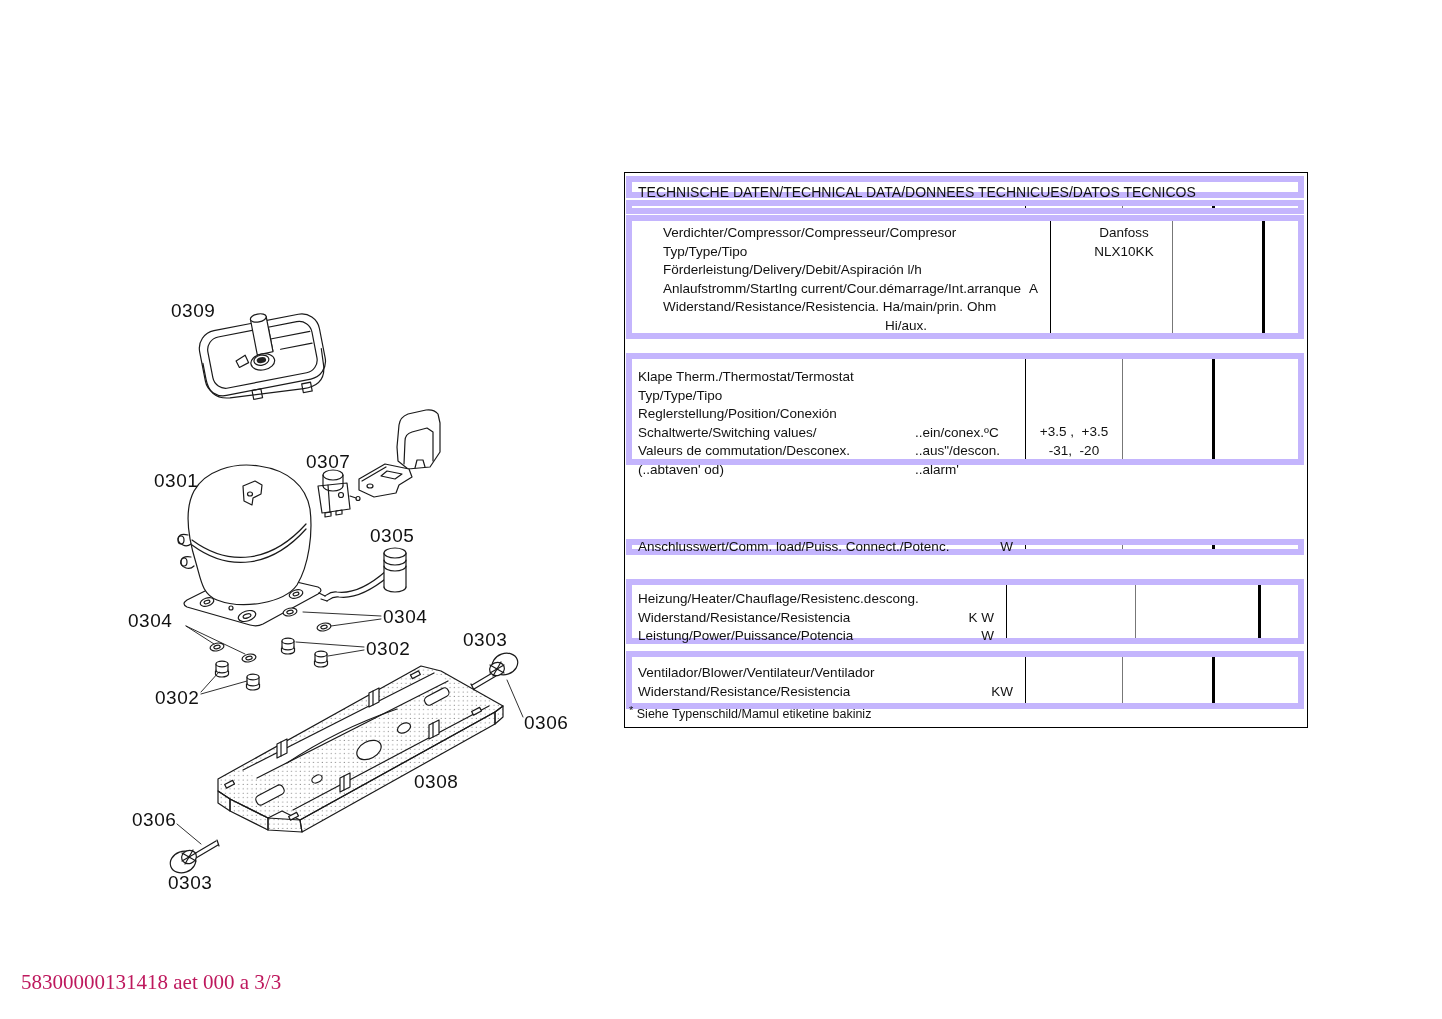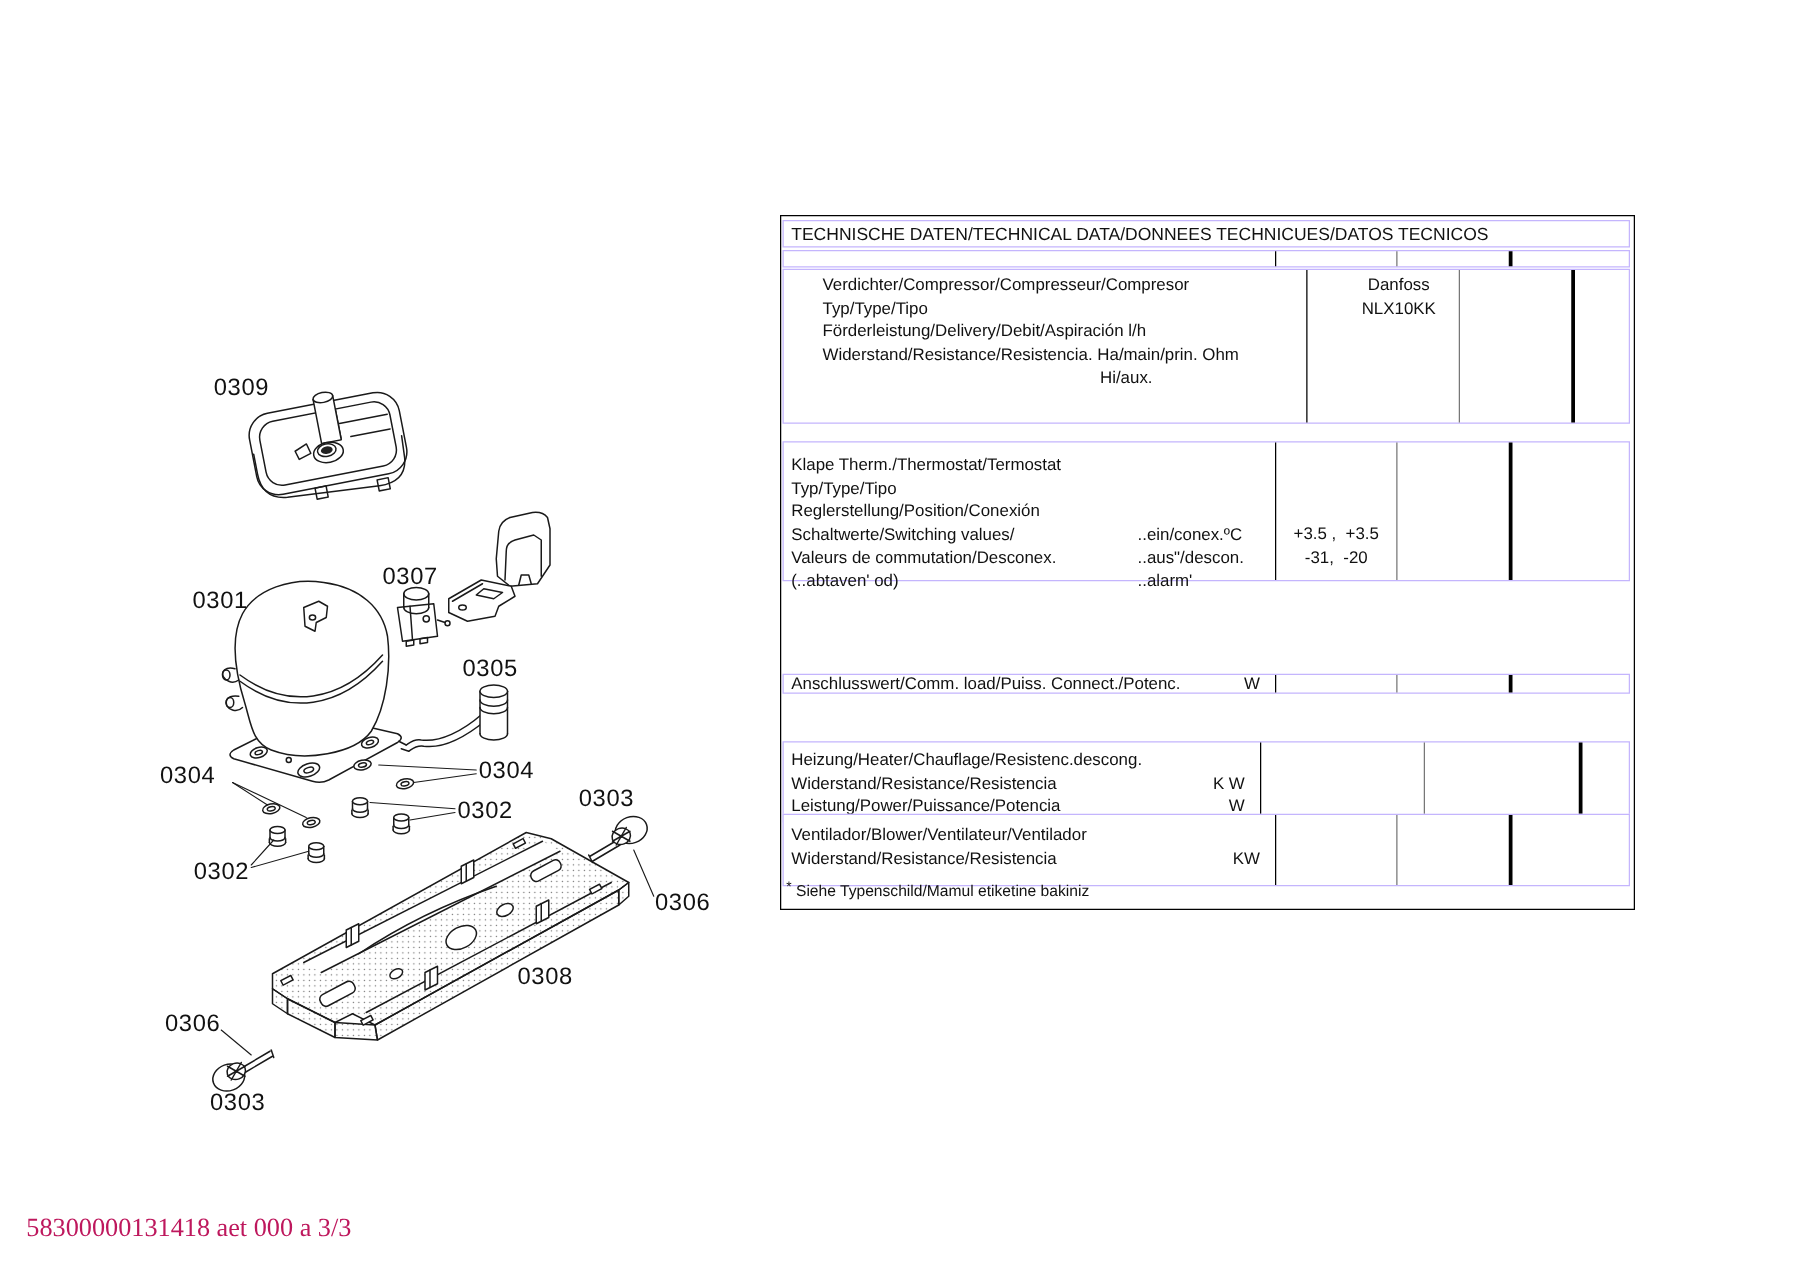--- a/index.html
+++ b/index.html
@@ -4,41 +4,41 @@
 <style>
   html,body{margin:0;padding:0;background:#e8e8e8;}
   .page{position:relative;width:1442px;height:1019px;background:#ffffff;overflow:hidden;
         font-family:"Liberation Sans","DejaVu Sans",sans-serif;color:#111;}
   svg.art{position:absolute;left:0;top:0;}
   .part-label{position:absolute;font-size:19px;line-height:19px;letter-spacing:.5px;color:#111;}
   .doc-id{position:absolute;left:21px;top:970px;font-size:21px;color:#be185d;font-family:Liberation Serif, serif;}
 
   
   .tbl{position:absolute;left:624px;top:172px;width:684px;height:556px;border:1px solid #000;box-sizing:border-box;background:#fff;}
-  .box{position:absolute;left:1px;width:678px;border:1px solid #c4b5fd;box-sizing:border-box;background:#fff;}
+  .box{position:absolute;left:1px;width:678px;border:6px solid #c4b5fd;box-sizing:border-box;background:#fff;}
   .title-box{top:3px;height:22px;font-size:14px;line-height:20px;padding-left:6px;white-space:pre;}
   .head-row{top:27px;height:14px;display:flex;}
   .cw0{width:394px;border-right:1px solid #000;box-sizing:border-box;}
   .cw1{width:97px;border-right:1px solid #777;box-sizing:border-box;}
   .cw2{width:92px;border-right:3px solid #000;box-sizing:border-box;}
   .cw3{flex:1;}
   .sect{display:flex;font-size:13.5px;}
   .lab{width:394px;border-right:1px solid #000;box-sizing:border-box;padding-left:6px;}
   .v1{width:97px;border-right:1px solid #777;box-sizing:border-box;text-align:center;}
   .v2{width:92px;border-right:3px solid #000;box-sizing:border-box;text-align:center;}
   .v3{flex:1;}
   .ln{height:18.5px;line-height:18.5px;position:relative;padding-right:12px;display:flex;justify-content:space-between;white-space:pre;}
   .ln .mid{position:absolute;left:277px;top:0;white-space:pre;}
   .vln{height:18.5px;line-height:18.5px;white-space:pre;}
   .s1{top:42px;height:124px;} .s1 .lab,.s1 .v1{padding-top:3px;margin-left:25px;}
   .s2{top:180px;height:112px;} .s2 .lab{padding-top:9px;} .s2 .v1{padding-top:64px;}
   .s3{top:320px;height:36px;} .s4{top:366px;height:16px;}
   .s3 .lab,.s4 .lab{display:flex;align-items:center;} .s3 .lab .ln,.s4 .lab .ln{width:100%;}
   .s3 .v1,.s3 .v2{line-height:33px;}
-  .s5{top:420px;height:65px;gap:37px;} .s5 .lab{padding-top:5px;}
+  .s5{top:406px;height:65px;gap:37px;} .s5 .lab{padding-top:5px;}
   .s6{top:478px;height:58px;} .s6 .lab{padding-top:7px;}
   .indent span{margin-left:222px;}
   .foot{position:absolute;left:4px;top:531px;font-size:12.5px;}
   .fn-star{font-size:11px;vertical-align:4px;}
 </style>
 </head>
 <body>
 
 <div class="page">
 
@@ -283,20 +283,21 @@
       <div class="cw1"></div>
       <div class="cw2"></div>
       <div class="cw3"></div>
     </div>
 
     <div class="box sect s1">
       <div class="lab">
         <div class="ln"><span>Verdichter/Compressor/Compresseur/Compresor</span></div>
         <div class="ln"><span>Typ/Type/Tipo</span></div>
         <div class="ln"><span>Förderleistung/Delivery/Debit/Aspiración l/h</span></div>
+        <div class="ln"><span>Anlaufstromm/StartIng current/Cour.démarrage/Int.arranque</span><span>A</span></div>
         <div class="ln"><span>Widerstand/Resistance/Resistencia. Ha/main/prin. Ohm</span></div>
         <div class="ln indent"><span>Hi/aux.</span></div>
       </div>
       <div class="v1">
         <div class="vln">Danfoss</div>
         <div class="vln">NLX10KK</div>
       </div>
       <div class="v2"></div>
       <div class="v3"></div>
     </div>

